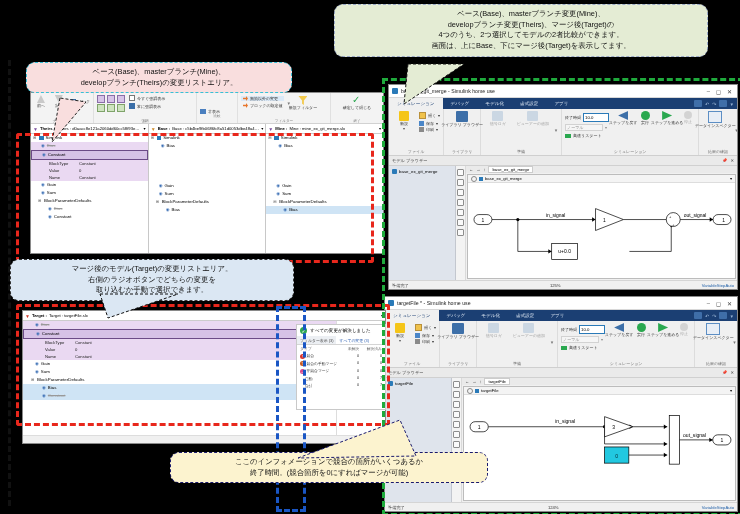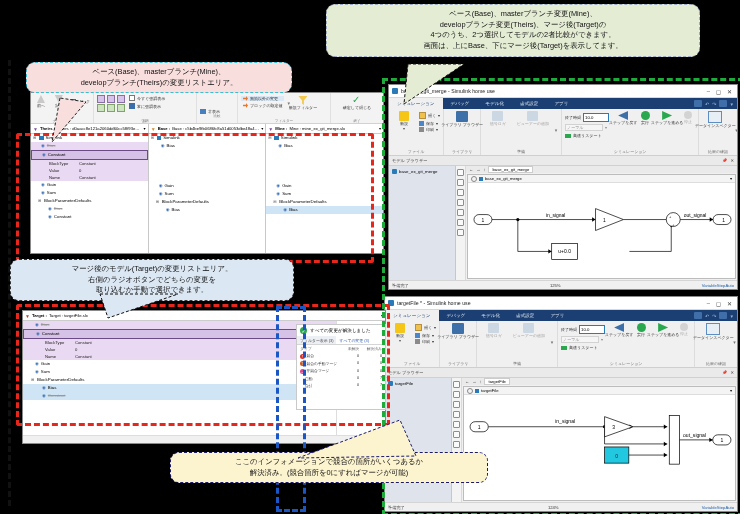--- a/index.html
+++ b/index.html
@@ -838,32 +838,32 @@
 <div class="dash-green" style="left:382px;top:78px;width:356px;height:432px;"></div>
 <div class="dash-blue" style="left:276px;top:306px;width:24px;height:200px;"></div>
 <div class="dash-blk" style="left:8px;top:60px;width:10px;height:446px;border-left-style:dashed;border-right:none;border-top:none;border-bottom:none;"></div>
 
 <div class="callout c-pink" style="left:26px;top:62px;width:248px;">ベース(Base)、masterブランチ(Mine)、
 developブランチ(Theirs)の変更リストエリア。</div>
 <svg class="abs" style="left:40px;top:96px;width:60px;height:50px;">
   <path d="M20,2 L12,46 L46,6 Z" fill="#f9dede" stroke="#222" stroke-width="1" stroke-dasharray="3,2"></path>
 </svg>
 
-<div class="callout c-green" style="left:326px;top:4px;width:336px;padding-left:28px;">ベース(Base)、masterブランチ変更(Mine)、
+<div class="callout c-green" style="left:334px;top:4px;width:336px;padding-left:28px;">ベース(Base)、masterブランチ変更(Mine)、
 developブランチ変更(Theirs)、マージ後(Target)の
 4つのうち、2つ選択してモデルの2者比較ができます。
 画面は、上にBase、下にマージ後(Target)を表示してます。</div>
 <svg class="abs" style="left:400px;top:62px;width:80px;height:44px;">
   <path d="M8,2 L64,2 L4,42 Z" fill="#e4ecd4" stroke="#111" stroke-width="1" stroke-dasharray="3,2"></path>
 </svg>
 
 <div class="callout c-blue" style="left:10px;top:248px;width:266px;">マージ後のモデル(Target)の変更リストエリア。
 右側のラジオボタンでどちらの変更を
 取り込むか手動で選択できます。</div>
 <svg class="abs" style="left:96px;top:292px;width:90px;height:30px;">
   <path d="M4,2 L82,2 L12,26 Z" fill="#dbe7f3" stroke="#111" stroke-width="1" stroke-dasharray="3,2"></path>
 </svg>
 
 <div class="callout c-yellow" style="left:170px;top:452px;width:300px;">ここのインフォメーションで競合の箇所がいくつあるか
-解決済み。(競合箇所を0にすればマージが可能)</div>
+終了時間。(競合箇所を0にすればマージが可能)</div>
 <svg class="abs" style="left:296px;top:418px;width:130px;height:42px;">
   <path d="M2,40 L104,2 L120,38 Z" fill="#fcf3cf" stroke="#1a1a6e" stroke-width="1" stroke-dasharray="3,2"></path>
 </svg>
 
 </body></html>

